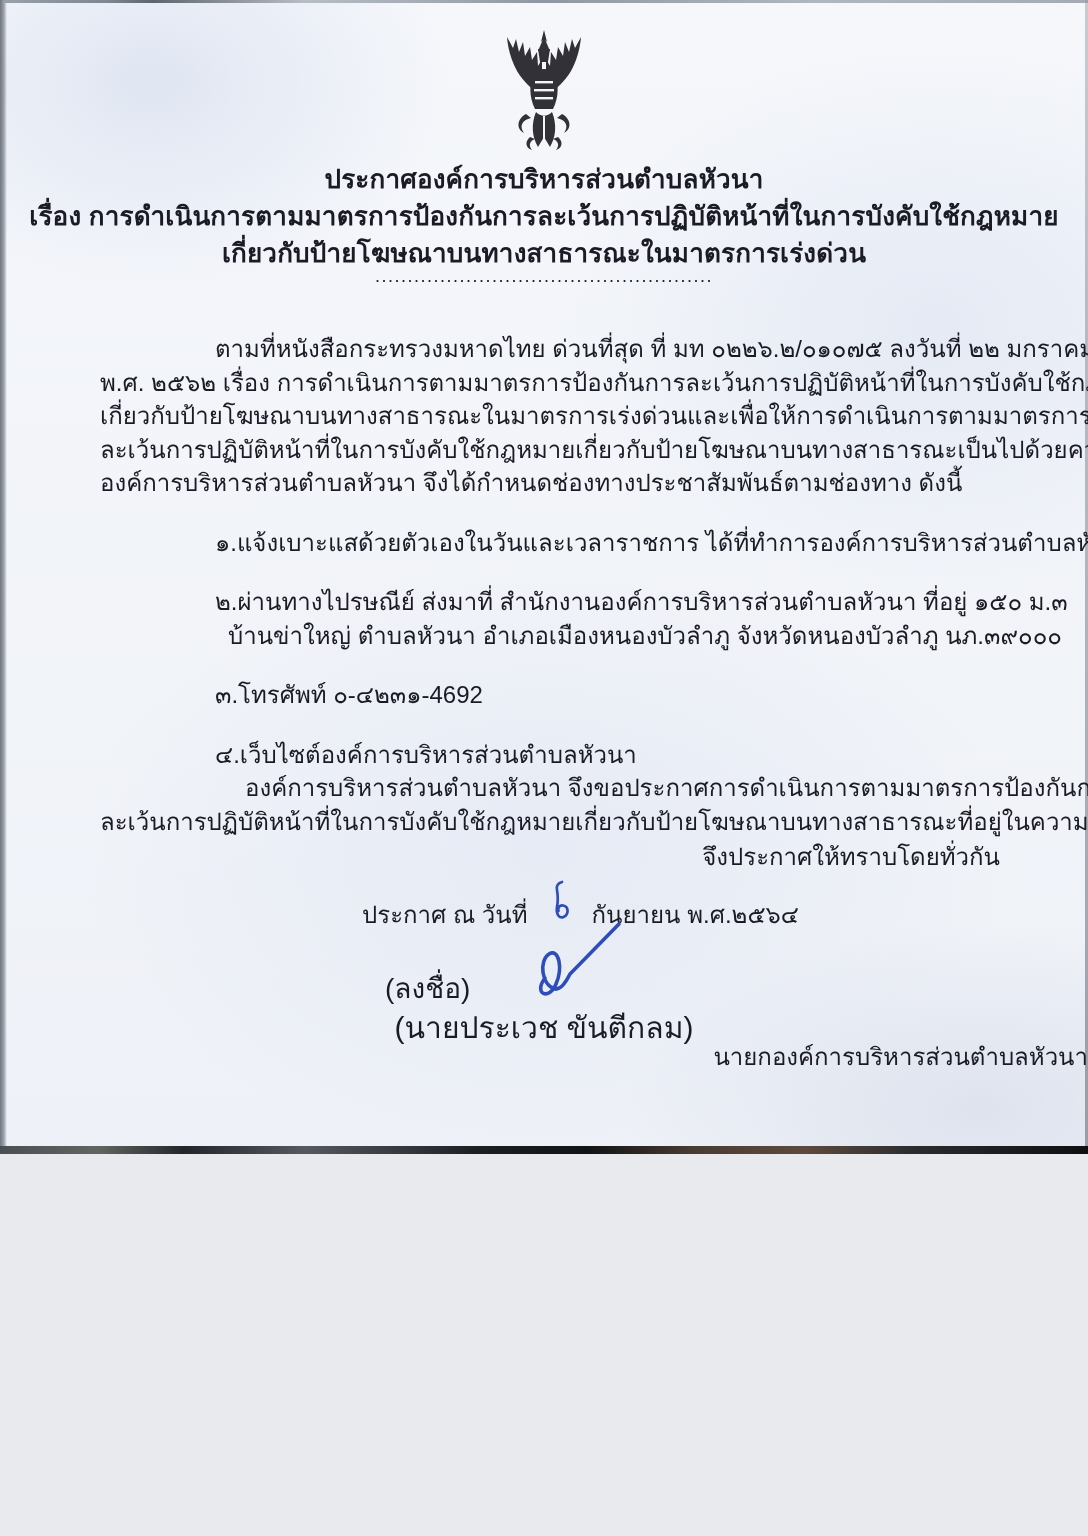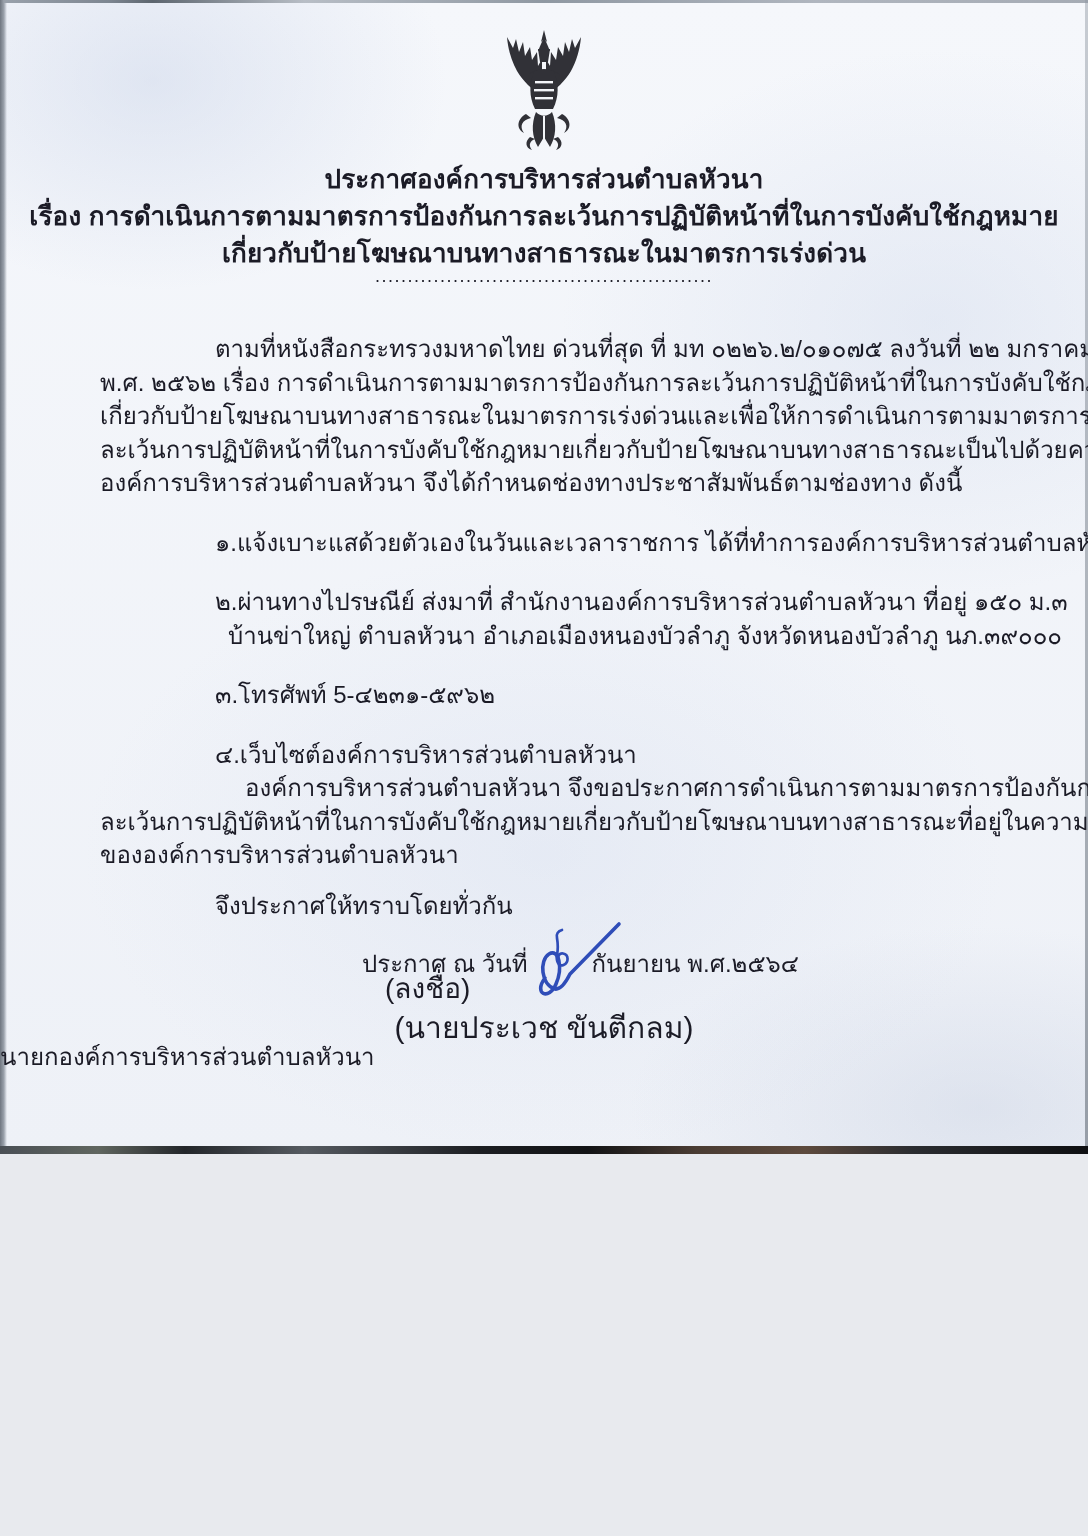--- a/index.html
+++ b/index.html
@@ -33,28 +33,28 @@
   .dots{position:absolute;top:266px;left:0;width:100%;text-align:center;
     font-size:18px;letter-spacing:1.5px;color:#20202a;}
 
   .flow{position:absolute;top:306px;left:100px;width:900px;
     font-size:24px;line-height:33.5px;}
   .line{white-space:nowrap;}
   .indent1{padding-left:115px;margin-top:26px;}
   .indent2{padding-left:128px;}
   .indent3{padding-left:145px;}
   .channels{margin-top:7px;}
-  .closing{margin-top:17px;}
+  .closing{margin-top:2px;text-align:right;}
   .dateline{margin-top:15px;display:flex;align-items:center;padding-left:262px;white-space:nowrap;}
   .dateline .hand{align-self:center;margin:0 20px;transform:translateY(-10px);}
 
   .sign-label{position:absolute;left:385px;top:966px;font-size:28px;}
   .sig-stroke{position:absolute;left:515px;top:918px;}
   .signer-name{position:absolute;left:0;top:1004px;width:1088px;text-align:center;font-size:30px;}
-  .signer-pos{position:absolute;left:0;top:1037px;width:1088px;text-align:left;font-size:24px;}
+  .signer-pos{position:absolute;left:0;top:1037px;width:1088px;text-align:right;font-size:24px;}
 </style>
 </head>
 <body>
 
 <div class="page">
   <div class="edge-top"></div>
   <div class="edge-left"></div>
   <div class="edge-right"></div>
   <div class="edge-bottom"></div>
 
@@ -94,27 +94,26 @@
     <div class="line indent1">ตามที่หนังสือกระทรวงมหาดไทย ด่วนที่สุด ที่ มท ๐๒๒๖.๒/๐๑๐๗๕ ลงวันที่ ๒๒ มกราคม</div>
     <div class="line">พ.ศ. ๒๕๖๒ เรื่อง การดำเนินการตามมาตรการป้องกันการละเว้นการปฏิบัติหน้าที่ในการบังคับใช้กฎหมาย</div>
     <div class="line">เกี่ยวกับป้ายโฆษณาบนทางสาธารณะในมาตรการเร่งด่วนและเพื่อให้การดำเนินการตามมาตรการป้องกันการ</div>
     <div class="line">ละเว้นการปฏิบัติหน้าที่ในการบังคับใช้กฎหมายเกี่ยวกับป้ายโฆษณาบนทางสาธารณะเป็นไปด้วยความถูกต้อง</div>
     <div class="line">องค์การบริหารส่วนตำบลหัวนา จึงได้กำหนดช่องทางประชาสัมพันธ์ตามช่องทาง ดังนี้</div>
 
     <div class="channels">
       <div class="line indent1">๑.แจ้งเบาะแสด้วยตัวเองในวันและเวลาราชการ ได้ที่ทำการองค์การบริหารส่วนตำบลหัวนา</div>
       <div class="line indent1">๒.ผ่านทางไปรษณีย์ ส่งมาที่ สำนักงานองค์การบริหารส่วนตำบลหัวนา  ที่อยู่ ๑๕๐ ม.๓</div>
       <div class="line indent2">บ้านข่าใหญ่  ตำบลหัวนา  อำเภอเมืองหนองบัวลำภู  จังหวัดหนองบัวลำภู นภ.๓๙๐๐๐</div>
-      <div class="line indent1">๓.โทรศัพท์ 5-๔๒๓๑-๕๙๖๒</div>
+      <div class="line indent1">๓.โทรศัพท์ ๐-๔๒๓๑-4692</div>
       <div class="line indent1">๔.เว็บไซต์องค์การบริหารส่วนตำบลหัวนา</div>
     </div>
 
     <div class="line indent3">องค์การบริหารส่วนตำบลหัวนา จึงขอประกาศการดำเนินการตามมาตรการป้องกันการ</div>
     <div class="line">ละเว้นการปฏิบัติหน้าที่ในการบังคับใช้กฎหมายเกี่ยวกับป้ายโฆษณาบนทางสาธารณะที่อยู่ในความรับผิดชอบ</div>
-    <div class="line">ขององค์การบริหารส่วนตำบลหัวนา</div>
 
     <div class="line indent1 closing">จึงประกาศให้ทราบโดยทั่วกัน</div>
 
     <div class="dateline">
       <span>ประกาศ  ณ   วันที่</span>
       <span class="hand" title="">
         <svg width="24" height="44" viewBox="0 0 24 44" xmlns="http://www.w3.org/2000/svg">
           <path d="M14 3 C10 4 8 7 9 11 C10 17 10 23 9 28 C8 35 11 40 15.5 38 C21 35.5 21 27.5 15 26.5 C11.5 26 9.5 29 10.5 32" fill="none" stroke="#2f4db8" stroke-width="2.7" stroke-linecap="round"></path>
         </svg>
       </span>

